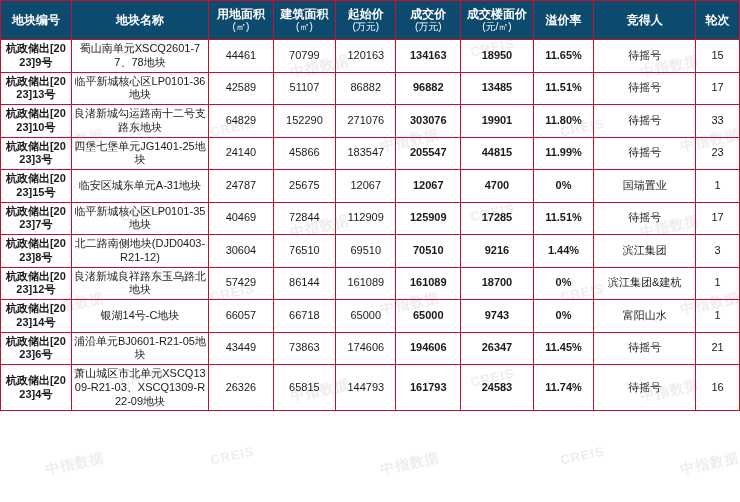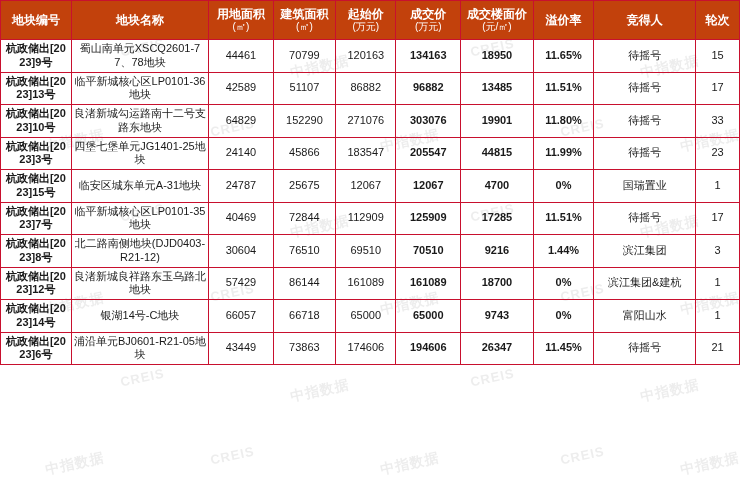--- a/index.html
+++ b/index.html
@@ -25,21 +25,21 @@
     border: 1px solid #c8102e;
     padding: 2px 2px;
     text-align: center;
     vertical-align: middle;
     font-size: 11px;
     color: #1a1a1a;
     line-height: 1.25;
     word-break: break-all;
   }
   #land-table thead th {
-    background: #c2410c;
+    background: #0c4a6e;
     color: #ffffff;
     font-weight: bold;
     font-size: 12px;
     height: 36px;
     padding: 1px 2px;
     line-height: 1.2;
     margin-top: 28px;
   }
   .unit {
     display: block;
@@ -272,14 +272,26 @@
         <td class="c-name">浦沿单元BJ0601-R21-05地块</td>
         <td>43449</td>
         <td>73863</td>
         <td>174606</td>
         <td class="strong">194606</td>
         <td class="strong">26347</td>
         <td class="strong">11.45%</td>
         <td class="bidder">待摇号</td>
         <td>21</td>
       </tr>
+      <tr>
+        <td class="c-code strong">杭政储出[2023]4号</td>
+        <td class="c-name">萧山城区市北单元XSCQ1309-R21-03、XSCQ1309-R22-09地块</td>
+        <td>26326</td>
+        <td>65815</td>
+        <td>144793</td>
+        <td class="strong">161793</td>
+        <td class="strong">24583</td>
+        <td class="strong">11.74%</td>
+        <td class="bidder">待摇号</td>
+        <td>16</td>
+      </tr>
     </tbody>
 </table>
 
 </body></html>

